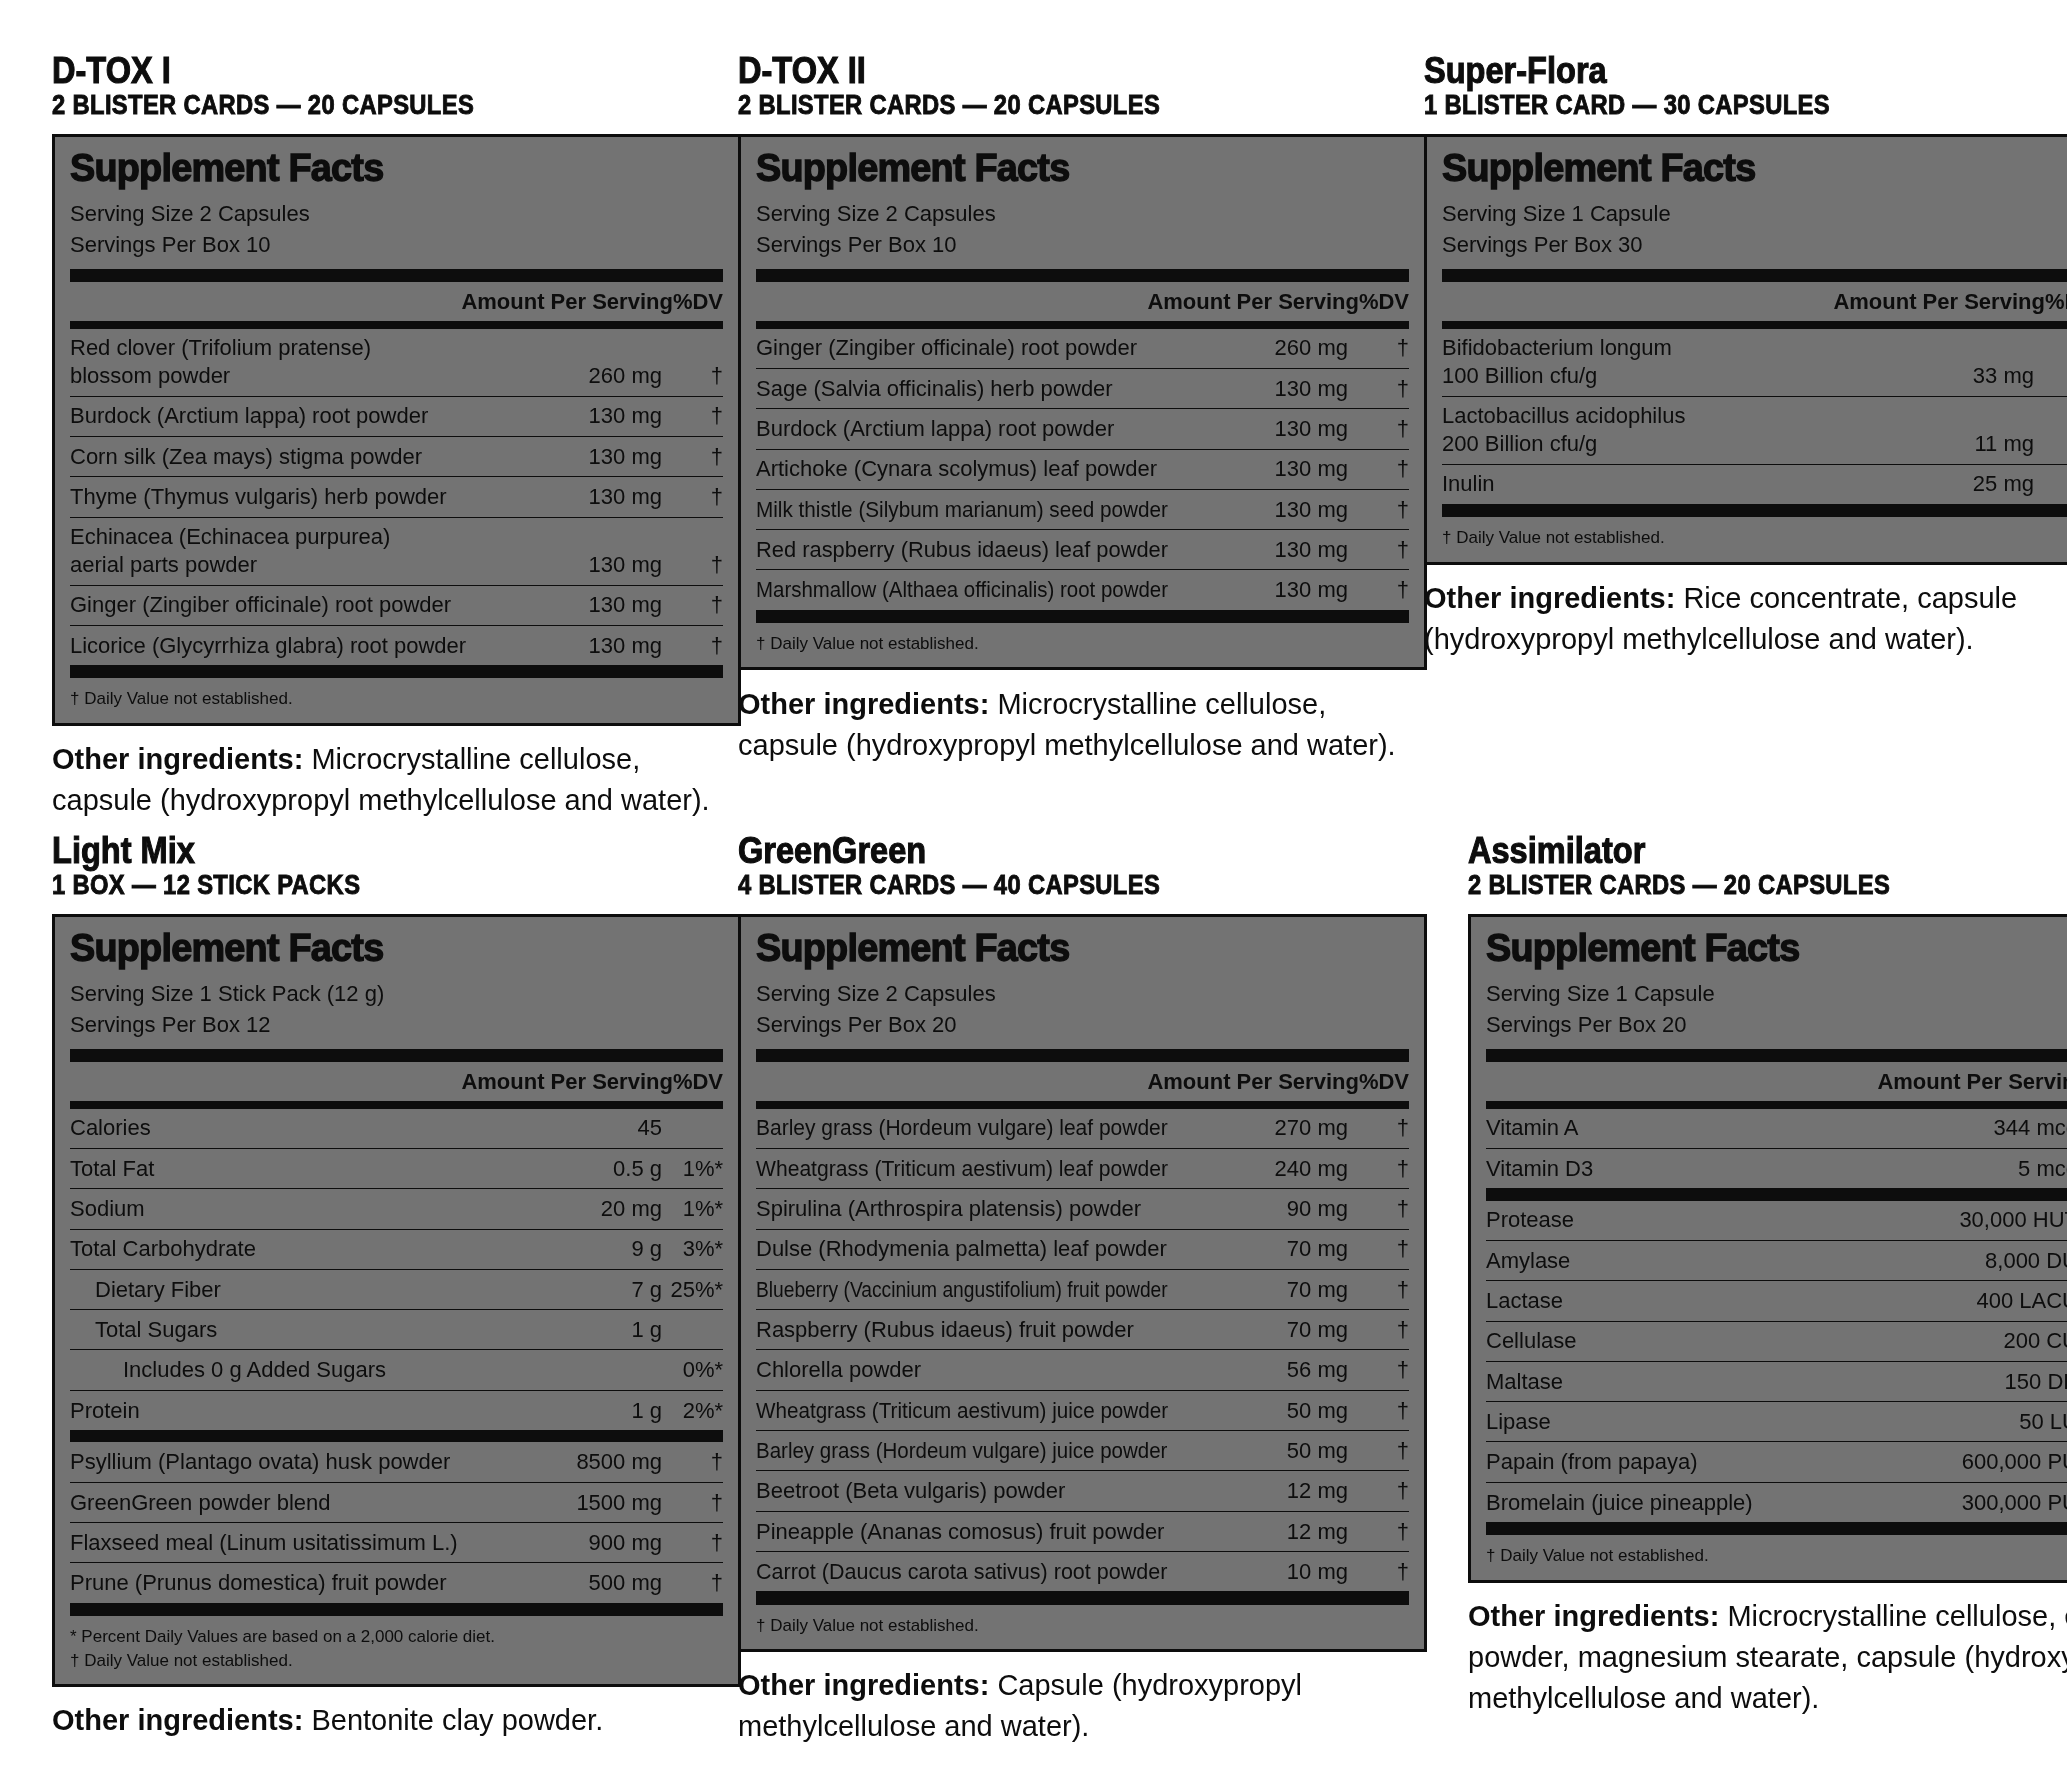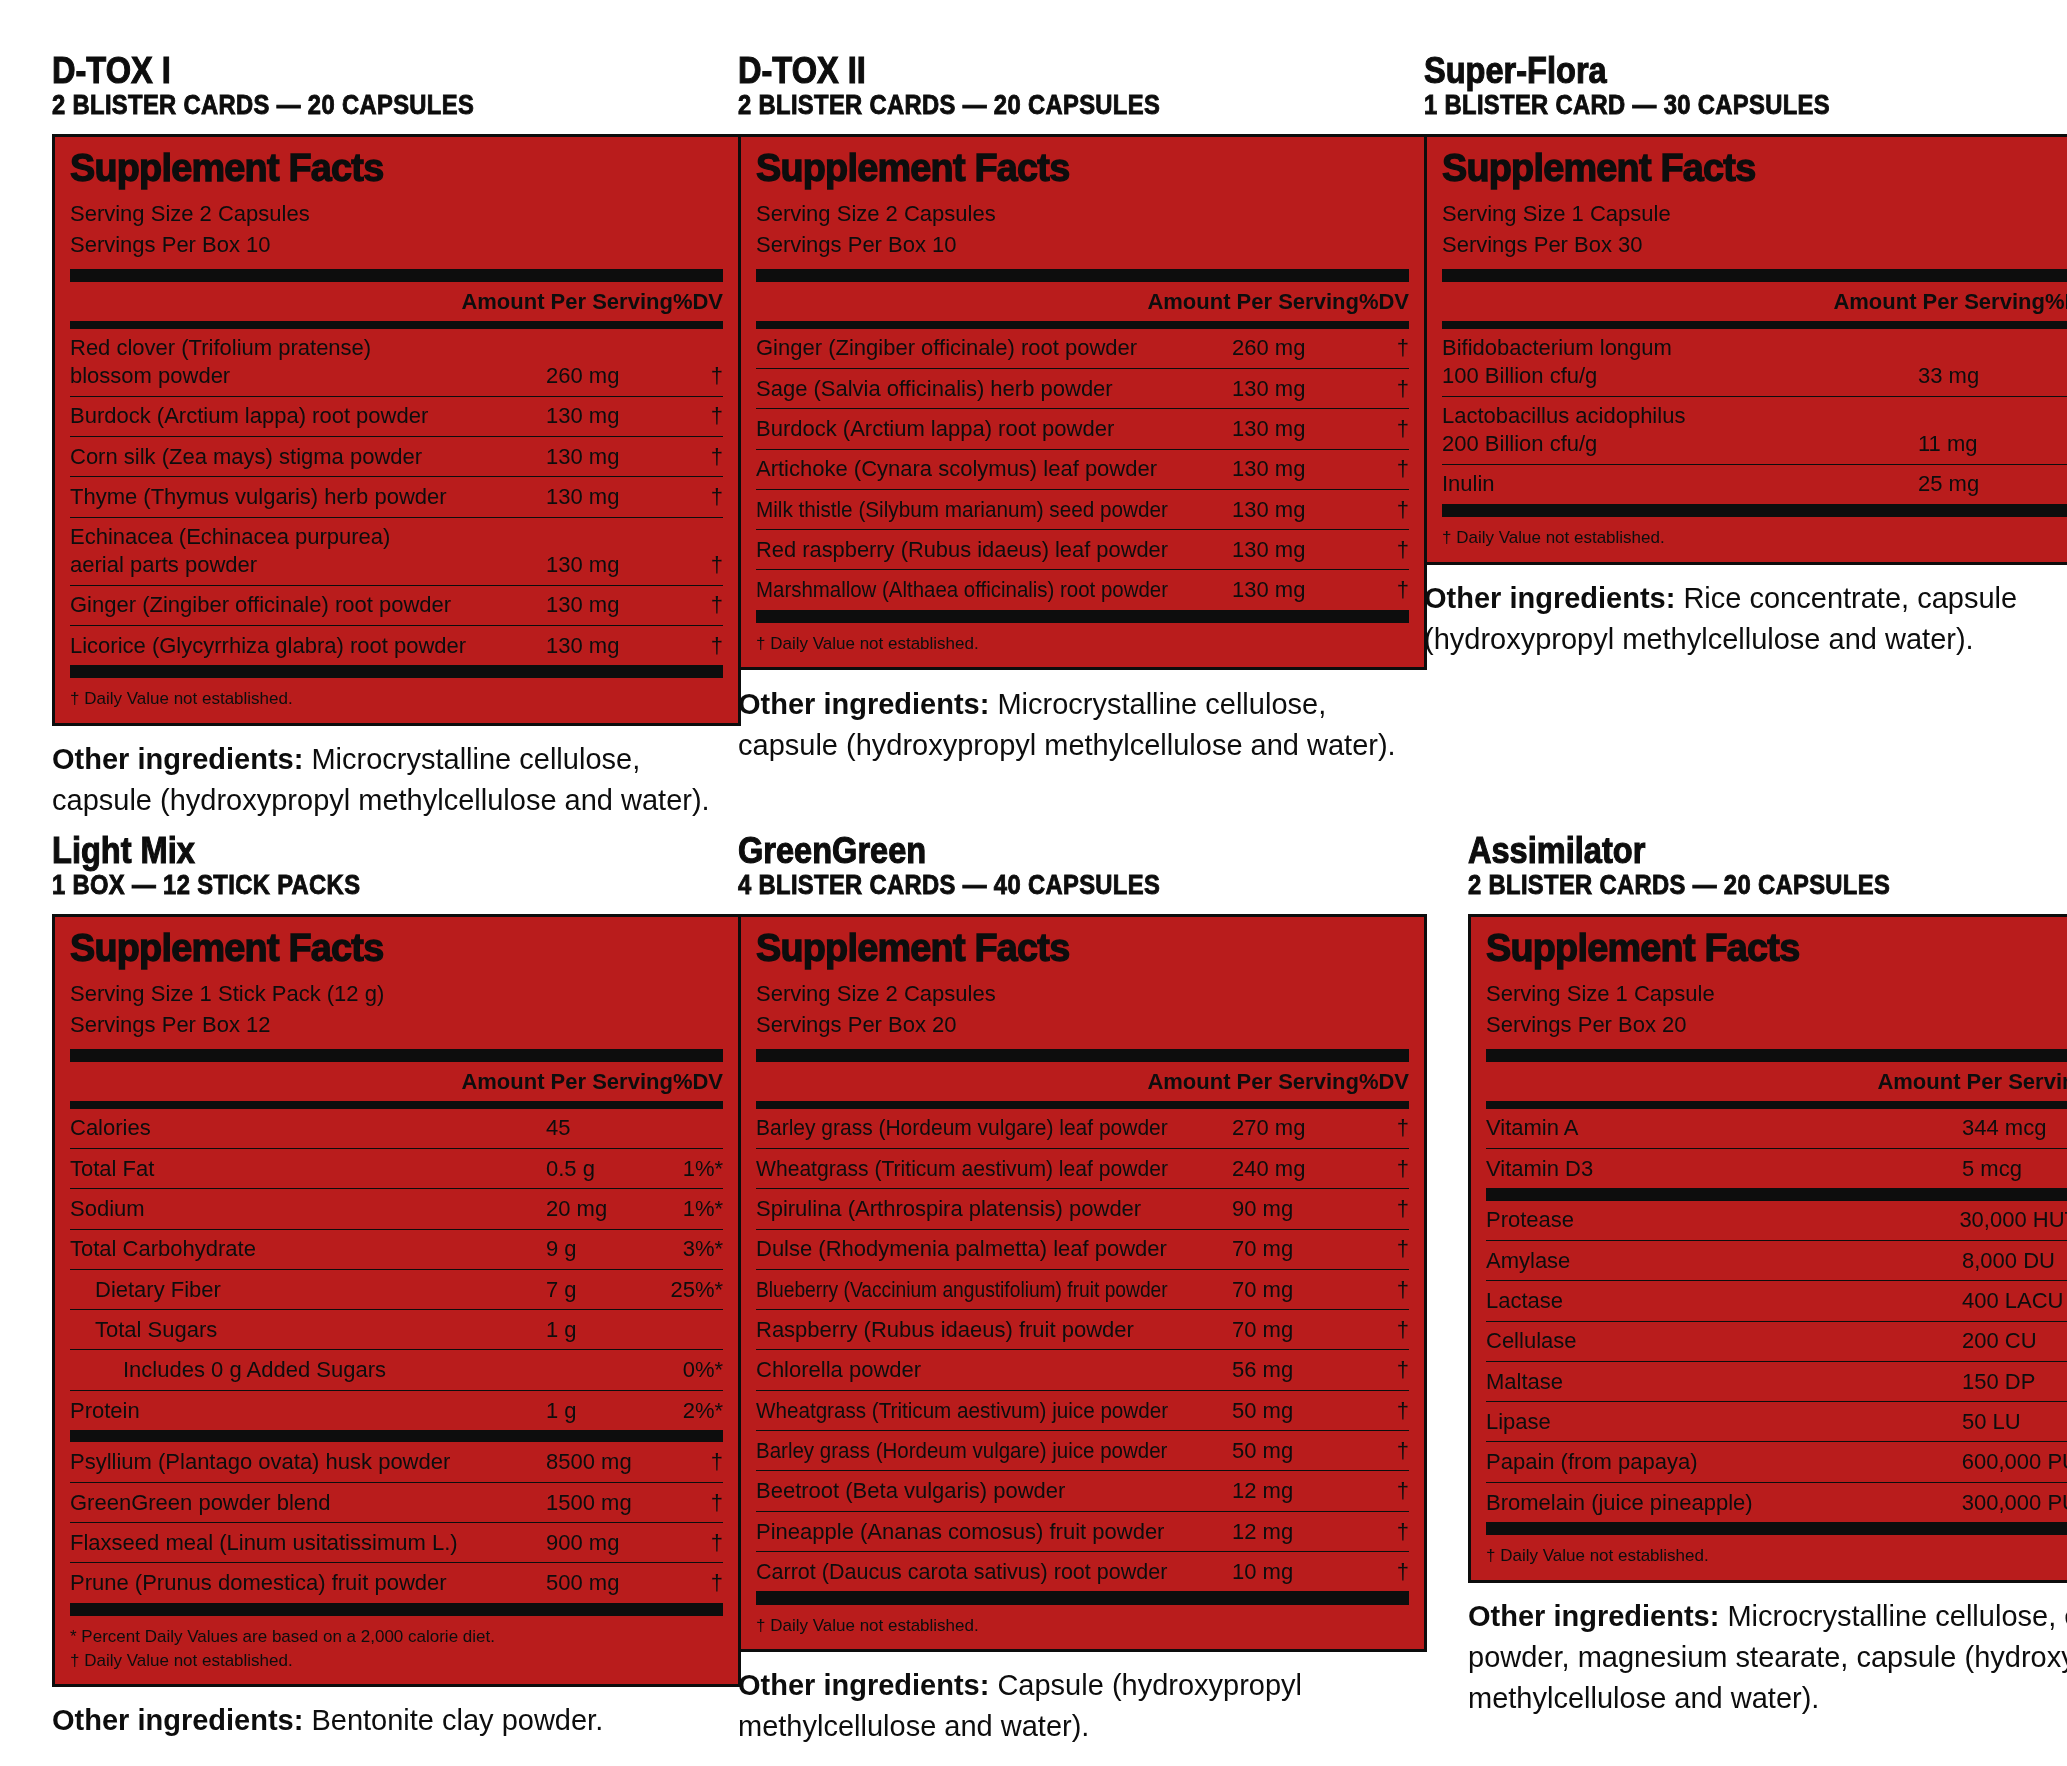--- a/index.html
+++ b/index.html
@@ -21,21 +21,21 @@
   }
   .panel-sub {
     font-size: 27px; font-weight: 700; line-height: 1.18;
     letter-spacing: 0.4px; -webkit-text-stroke: 0.9px #0d0d0d;
   }
 
   .facts {
     border: 3.3px solid #0d0d0d;
     margin-top: 12.4px;
     padding: 6.6px 15px 10px 15px;
-    background: #b91c1c;
+    background: #737373;
   }
   .sf-title {
     font-size: 39px; font-weight: 700; letter-spacing: -0.8px;
     -webkit-text-stroke: 1.3px #0d0d0d;
     margin: 1.7px 0 8.3px 0;
     transform: scaleX(0.97); transform-origin: left top;
     white-space: nowrap;
   }
   .serving-line { font-size: 22px; line-height: 1.42; }
 
@@ -51,21 +51,21 @@
     padding: 7.4px 0 5.8px 0;
   }
 
   .rows { }
   .row { padding: 5.8px 0; border-top: 1.7px solid #0d0d0d; font-size: 22px; line-height: 1.26; }
   .row.no-top { border-top: none; }
   .row.single, .row .l2 { display: flex; align-items: baseline; }
   .row .l1 { display: block; }
   .name { flex: 1 1 auto; min-width: 0; padding-right: 6.6px; }
   .name > span, .l1 > span { display: inline-block; white-space: nowrap; transform-origin: left center; }
-  .amt { flex: 0 0 auto; min-width: 116px; white-space: nowrap; }
+  .amt { flex: 0 0 auto; min-width: 116px; text-align: right; white-space: nowrap; }
   .dv  { flex: 0 0 auto; width: 61px; text-align: right; white-space: nowrap; }
   .indent1 .name, .indent1 .l1 { padding-left: 25px; }
   .indent2 .name, .indent2 .l1 { padding-left: 53px; }
 
   .footnotes { font-size: 17px; line-height: 1.4; padding: 9px 0 1.7px 0; }
   .footnote-line { }
 
   .other {
     font-size: 29px; line-height: 1.42; margin-top: 13.2px; color: #0d0d0d;
   }

